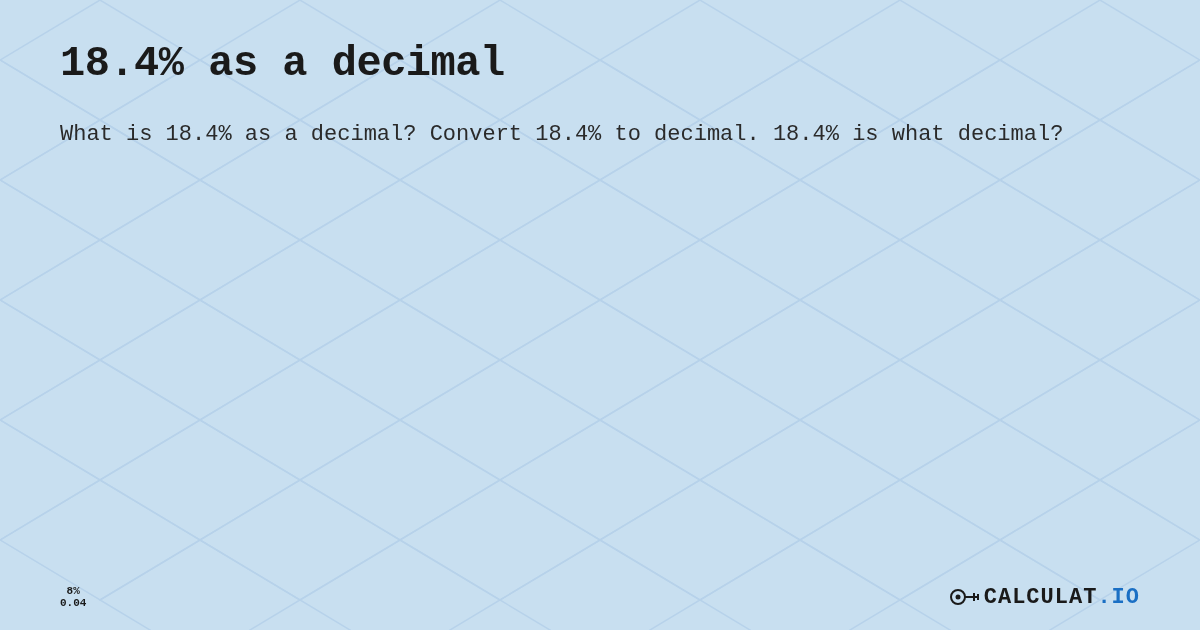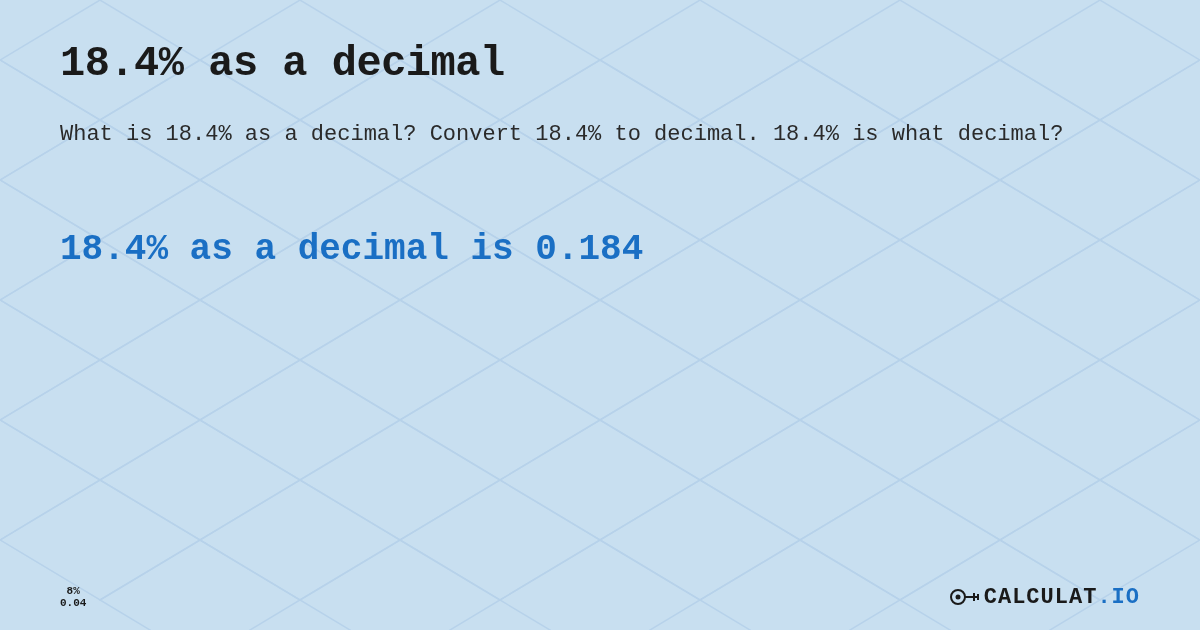--- a/index.html
+++ b/index.html
@@ -50,21 +50,21 @@
       font-family: 'Courier New', Courier, monospace;
       margin-bottom: 30px;
       letter-spacing: -0.5px;
     }
 
     .description-text {
       font-size: 22px;
       color: #2a2a2a;
       font-family: 'Courier New', Courier, monospace;
       line-height: 1.5;
-      margin-bottom: 78px;
+      margin-bottom: 50px;
     }
 
     .result-text {
       font-size: 36px;
       font-weight: 900;
       color: #1a6fc4;
       font-family: 'Courier New', Courier, monospace;
       margin-bottom: 40px;
     }
 
@@ -210,21 +210,20 @@
     </g>
   </svg>
 </div>
 
 <div class="content-wrapper">
   <h1 class="page-title">18.4% as a decimal</h1>
 
   <p class="description-text">What is 18.4% as a decimal? Convert 18.4% to decimal. 18.4%
 is what decimal?</p>
 
-  <h2 class="result-text">18.4% as a decimal is 0.184</h2>
 
   <div class="footer">
     <div class="footer-left">
       <div class="percent-badge">
         <span>8%</span>
         <span>0.04</span>
       </div>
     </div>
 
     <div class="footer-right">

